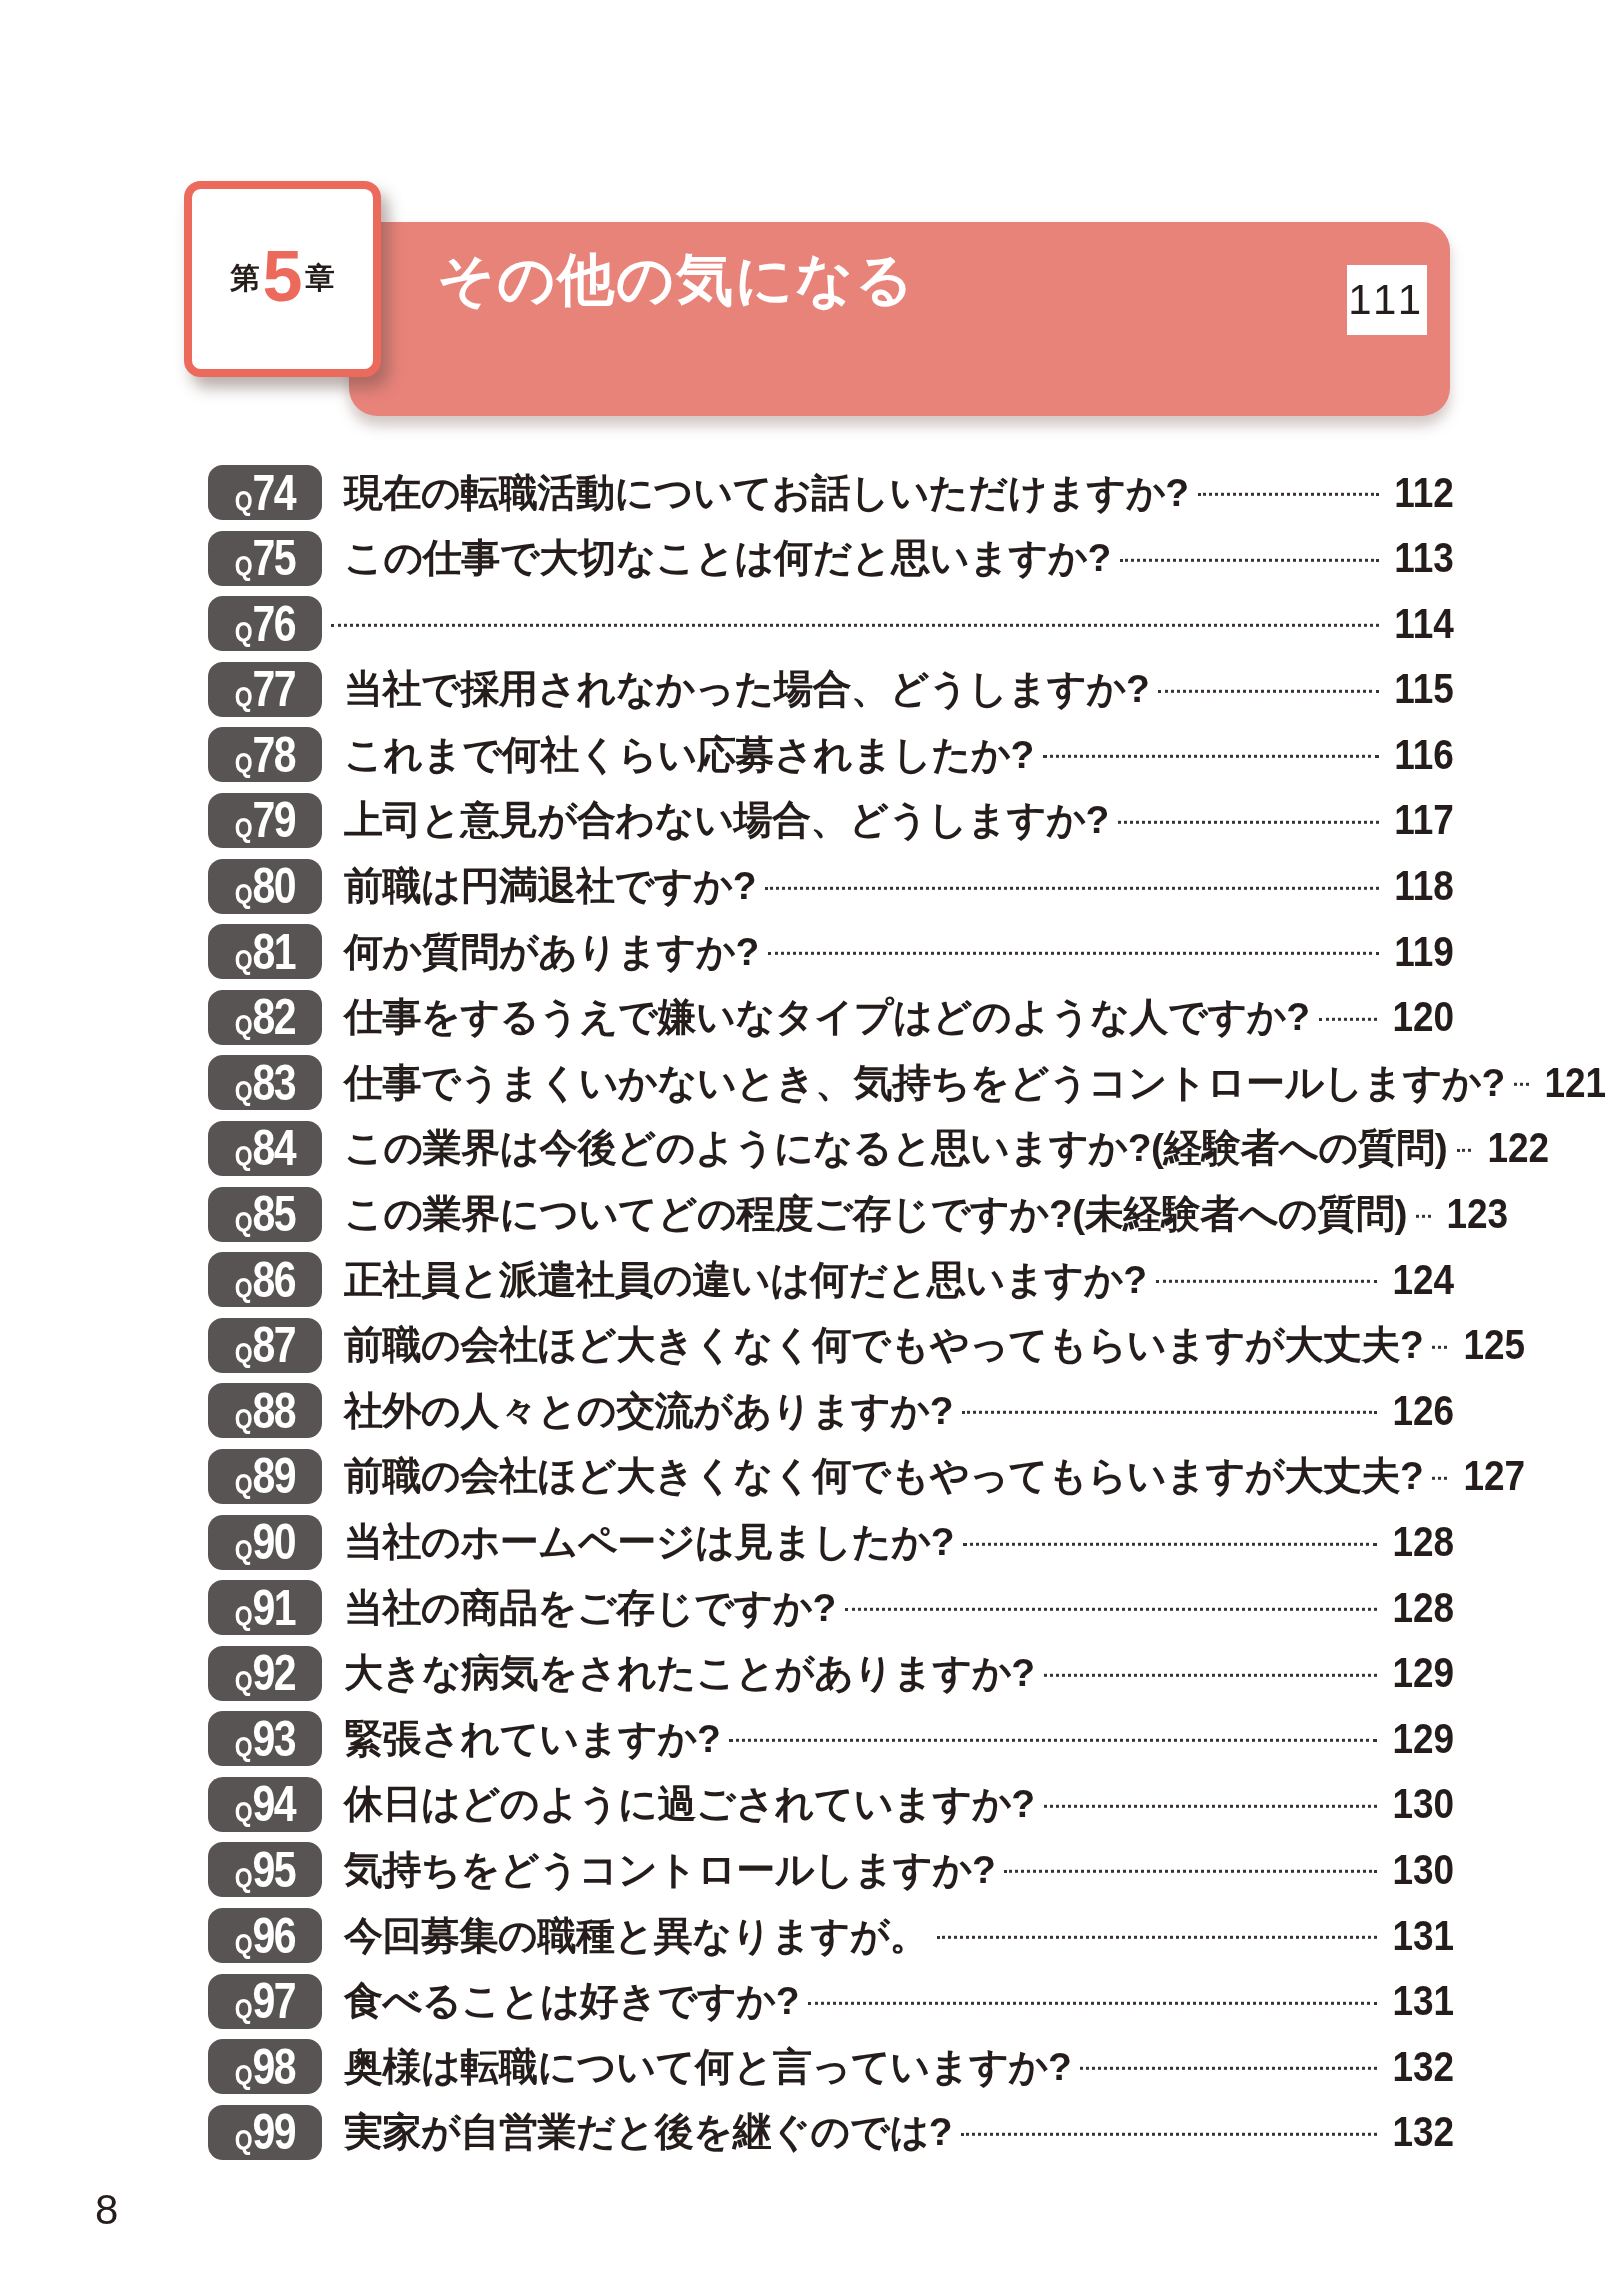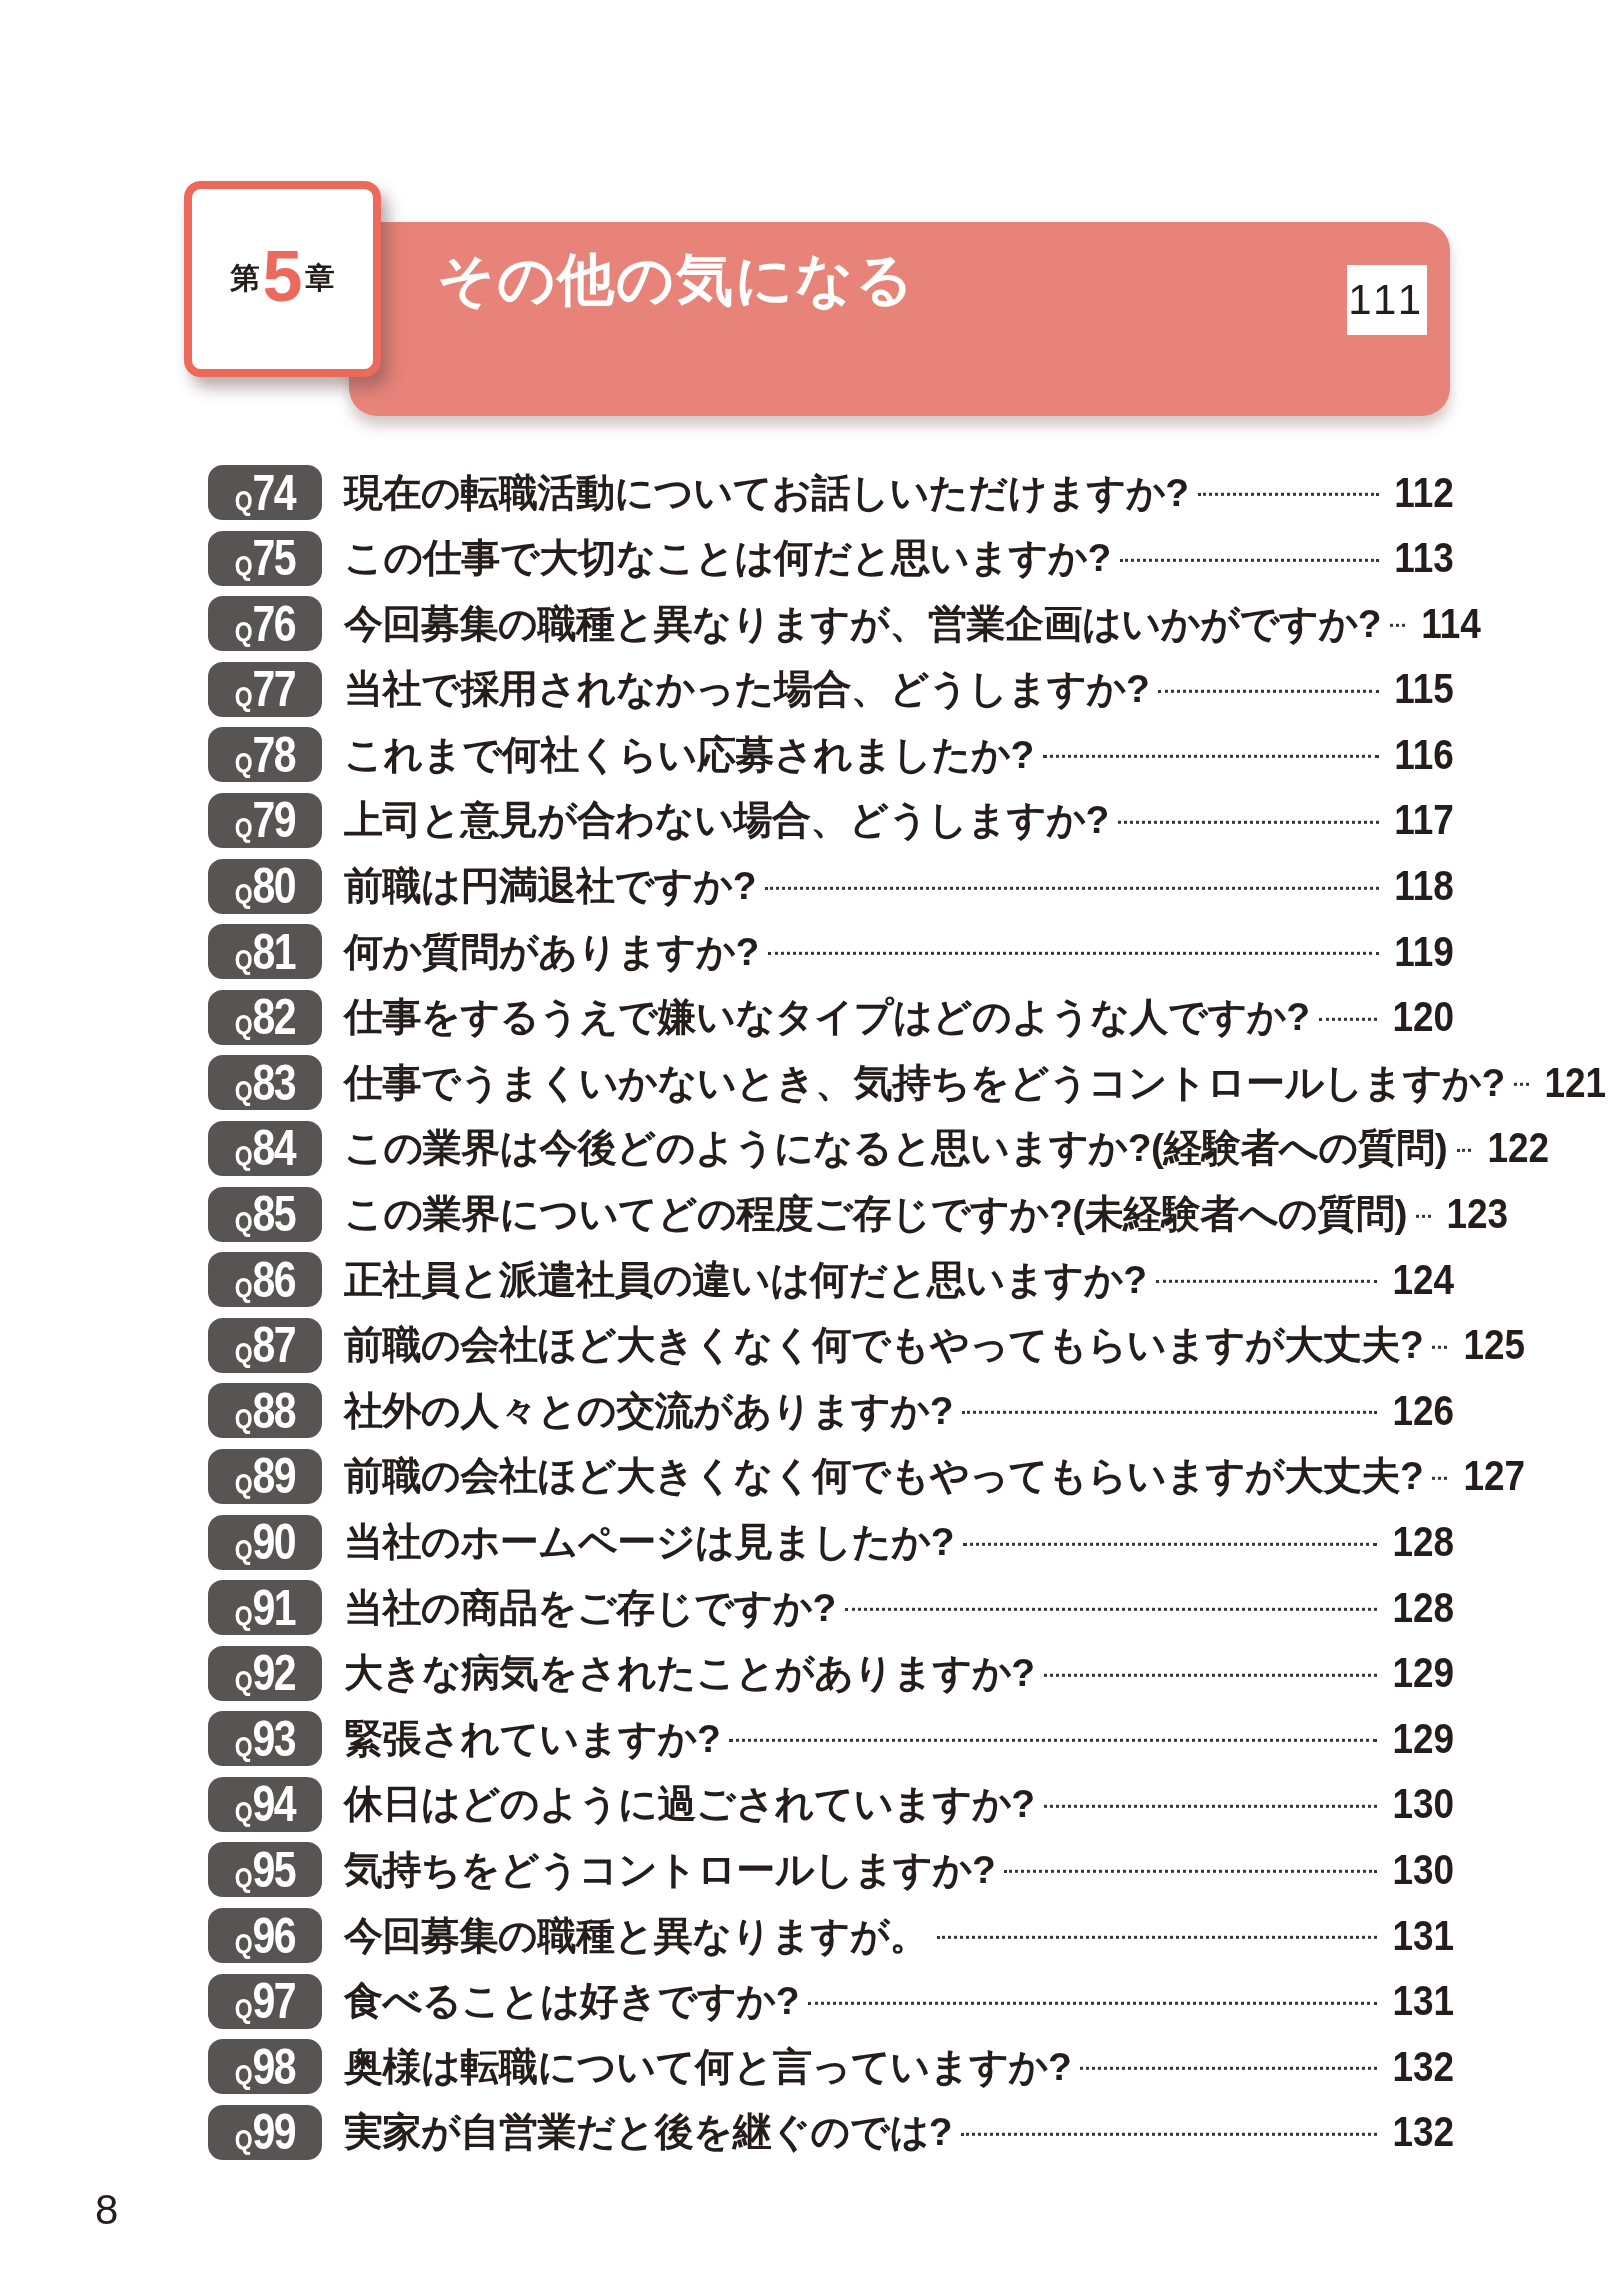--- a/index.html
+++ b/index.html
@@ -118,21 +118,20 @@
         <div class="leader"></div>
         <div class="pnum">113</div>
       </div>
       <div class="row">
         <div class="qbadge">
           <span class="inner">
             <span class="qp">Q</span>
             <span class="qn">76</span>
           </span>
         </div>
-        <div class="qtitle">今回募集の職種と異なりますが、営業企画はいかがですか?</div>
         <div class="leader"></div>
         <div class="pnum">114</div>
       </div>
       <div class="row">
         <div class="qbadge">
           <span class="inner">
             <span class="qp">Q</span>
             <span class="qn">77</span>
           </span>
         </div>

